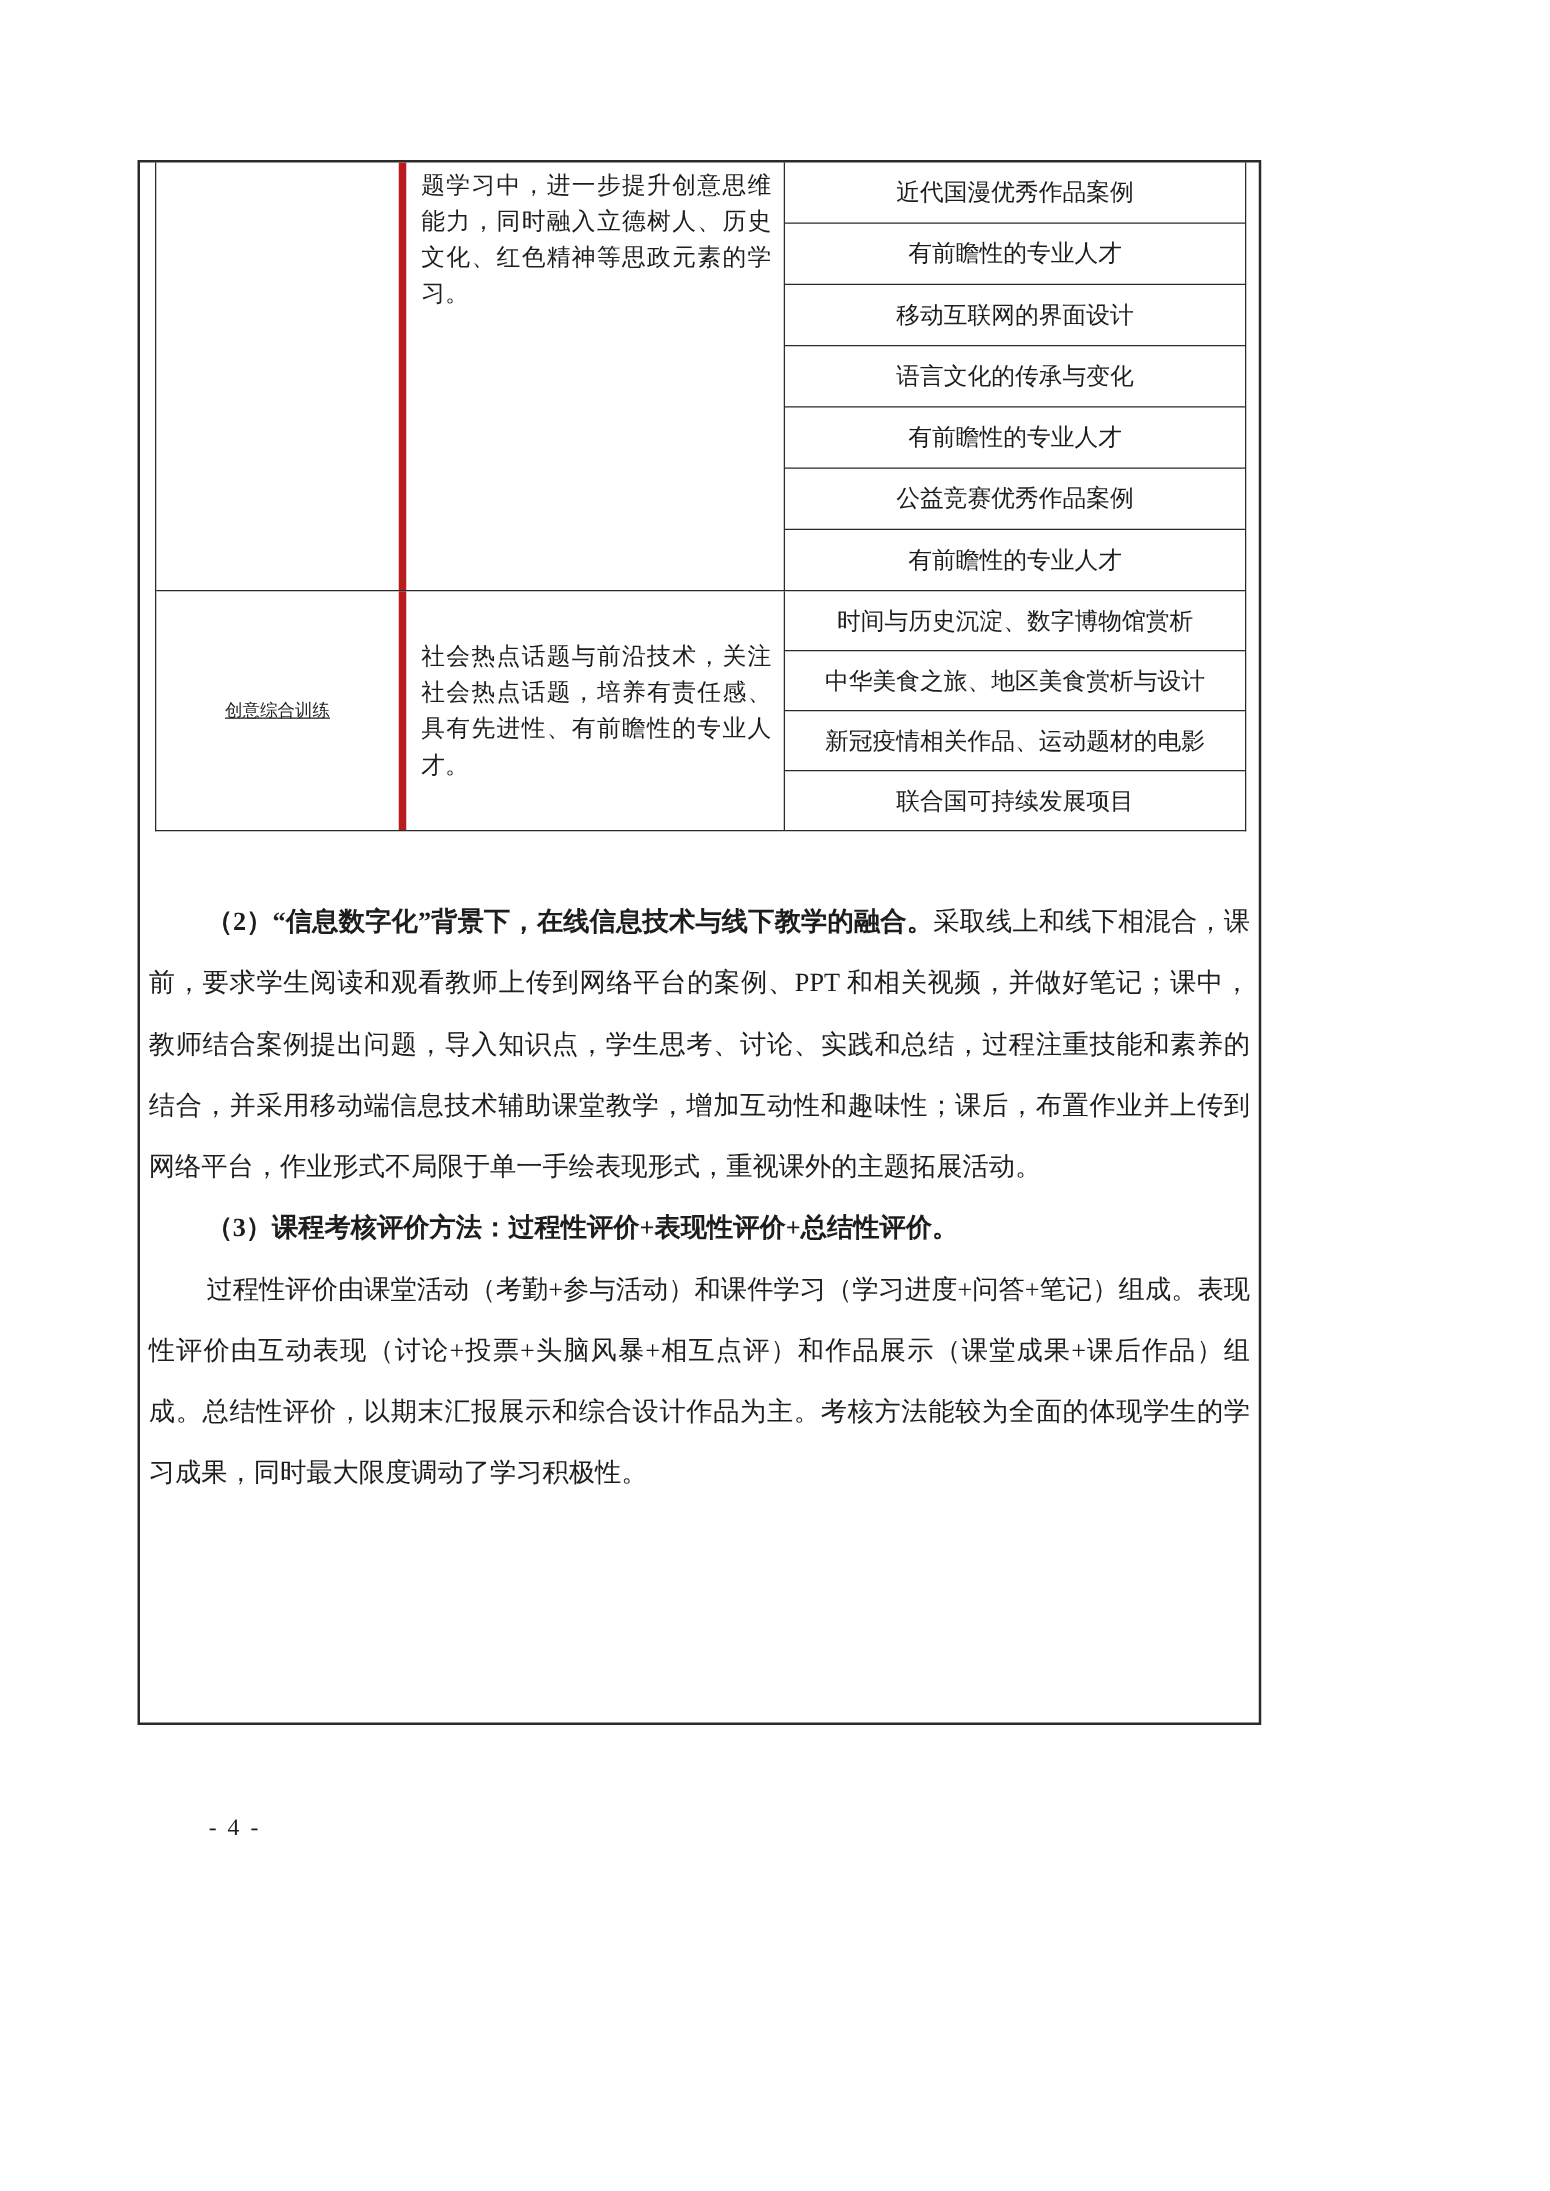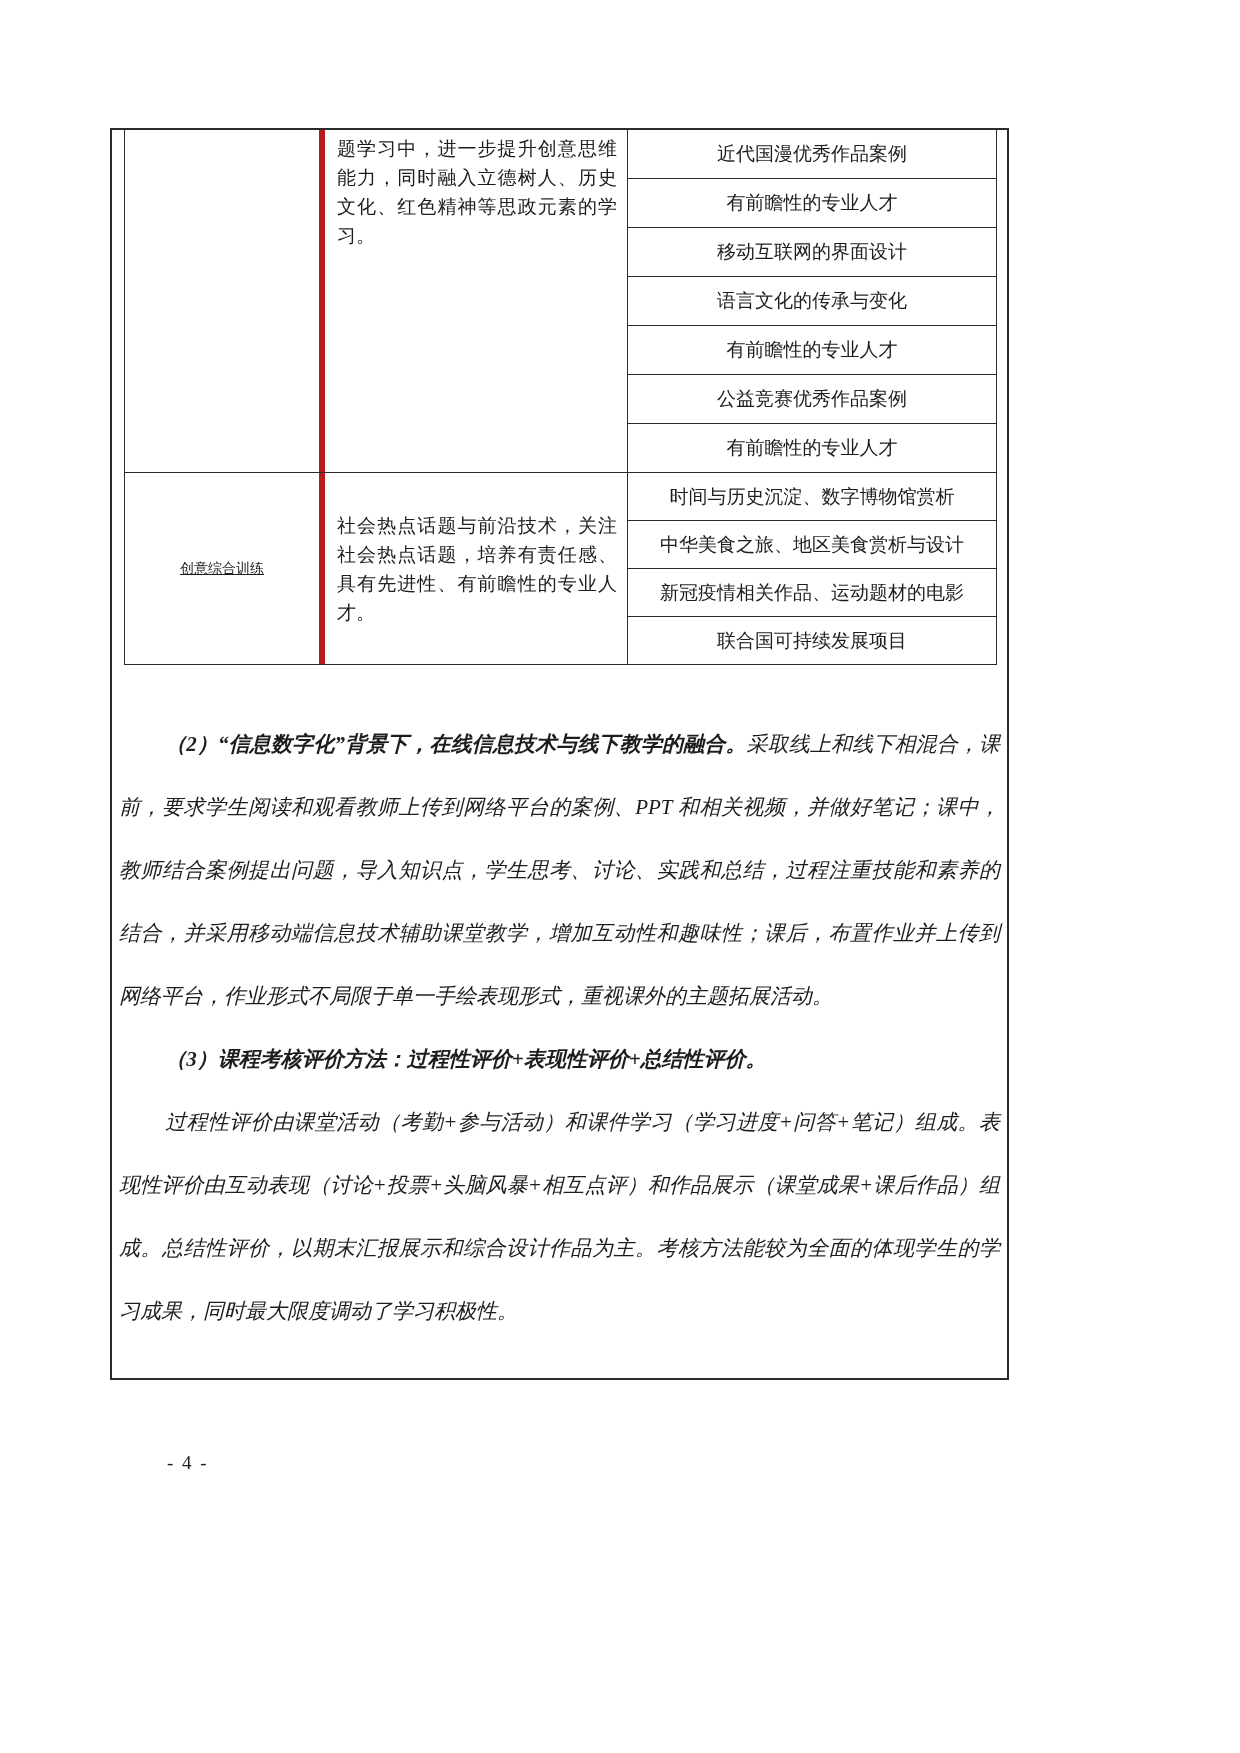--- a/index.html
+++ b/index.html
@@ -65,24 +65,23 @@
     padding: 0 6px;
   }
   .sub-cell + .sub-cell { border-top: 1px solid #2b2b2b; }
   
   .paragraphs {
     margin-top: 48px;
     padding: 0 7px 0 7px;
   }
   .para {
     font-size: 21px;
-    line-height: 63px;
+    line-height: 49px;
     text-align: justify;
     text-indent: 2.2em;
-    font-style: italic;
   }
   .bold { font-weight: bold; }
   .footer-pagenum {
     position: absolute;
     left: 167px;
     top: 1452px;
     font-size: 19px;
     letter-spacing: 2px;
   }
 </style>

